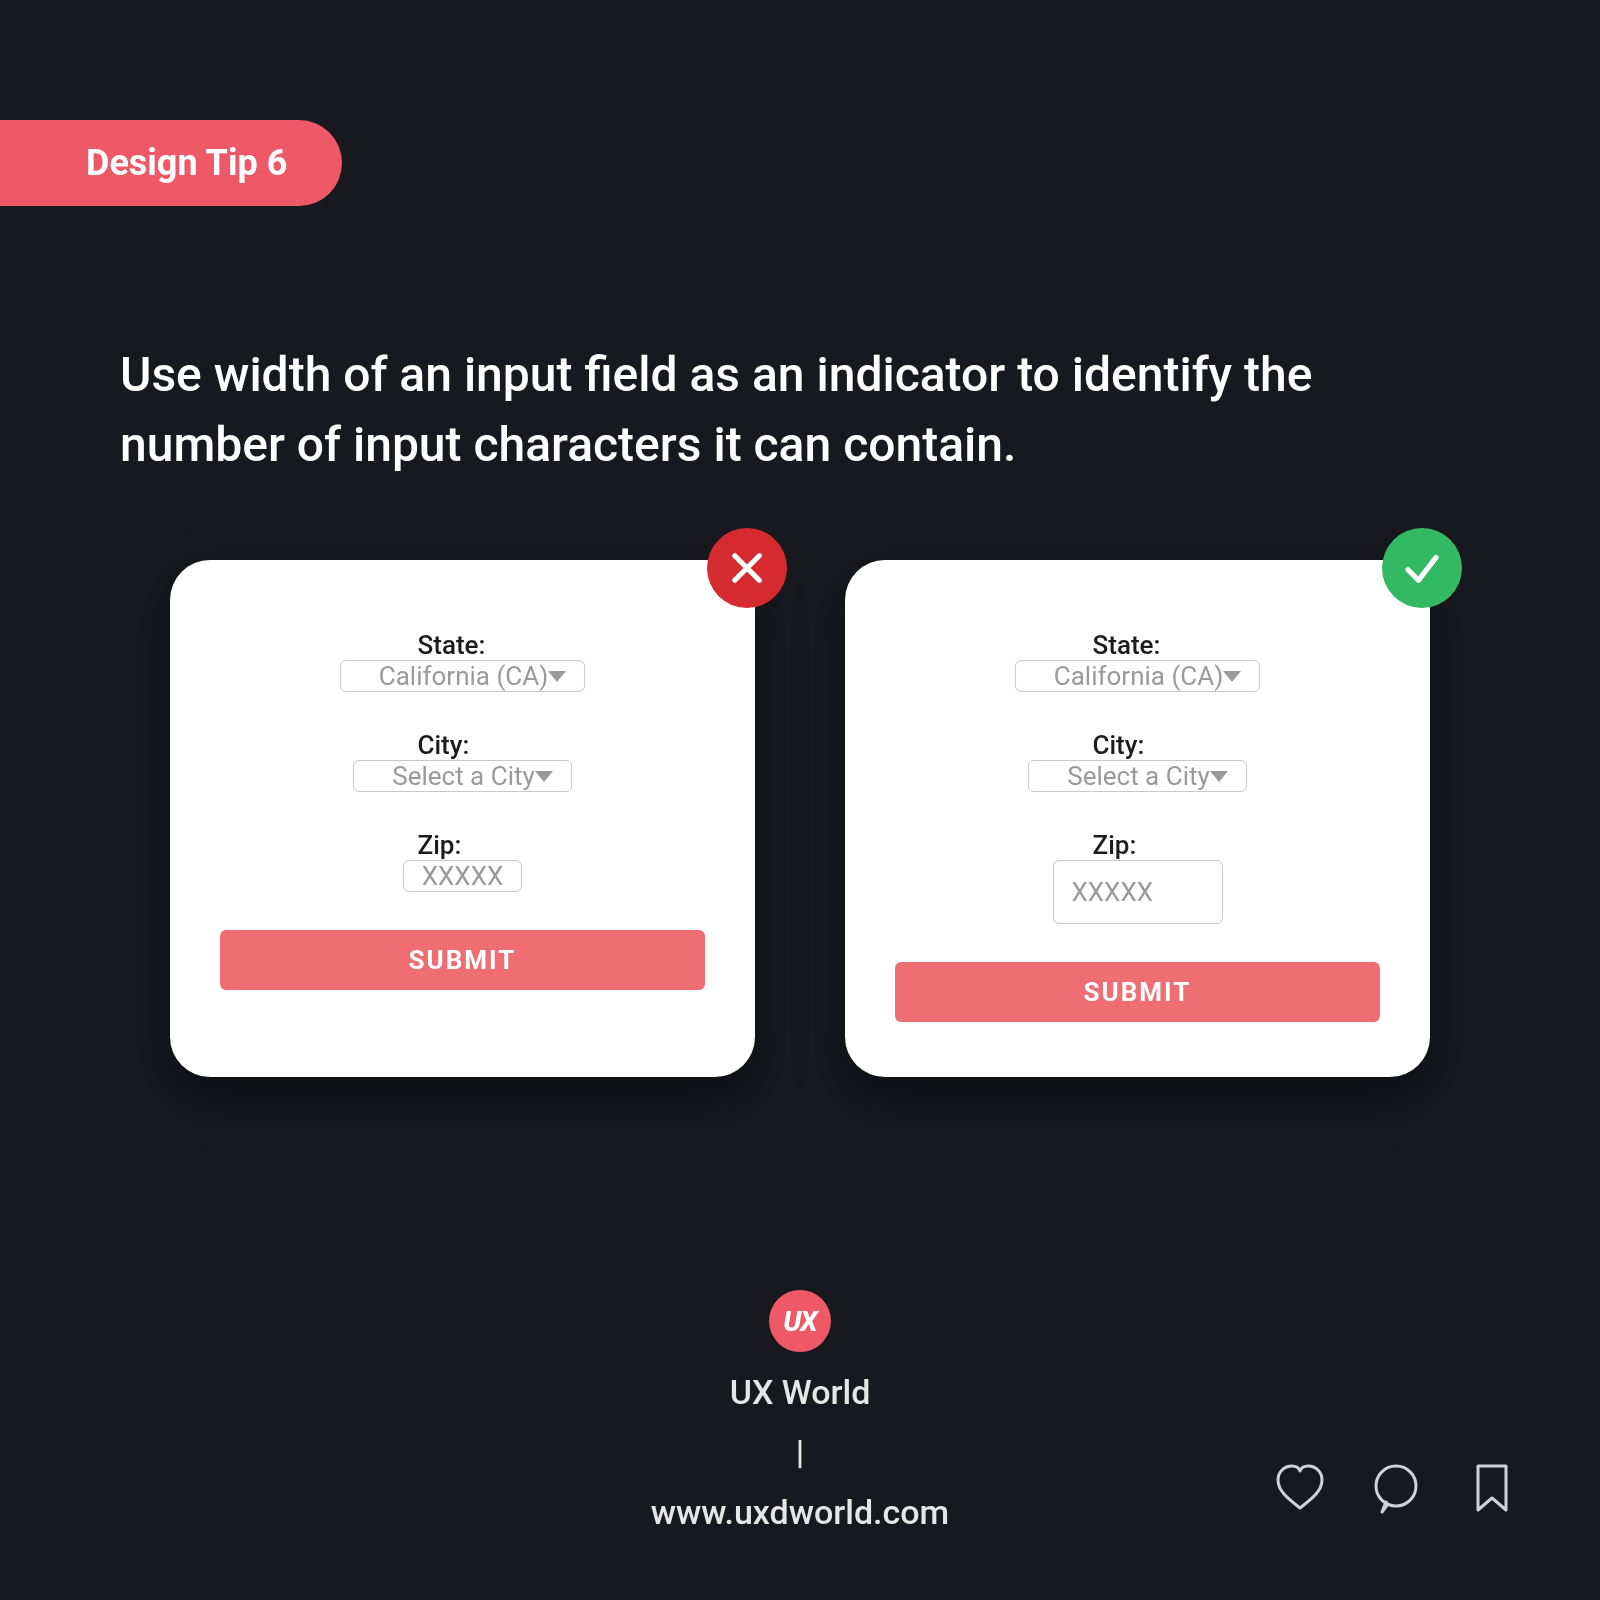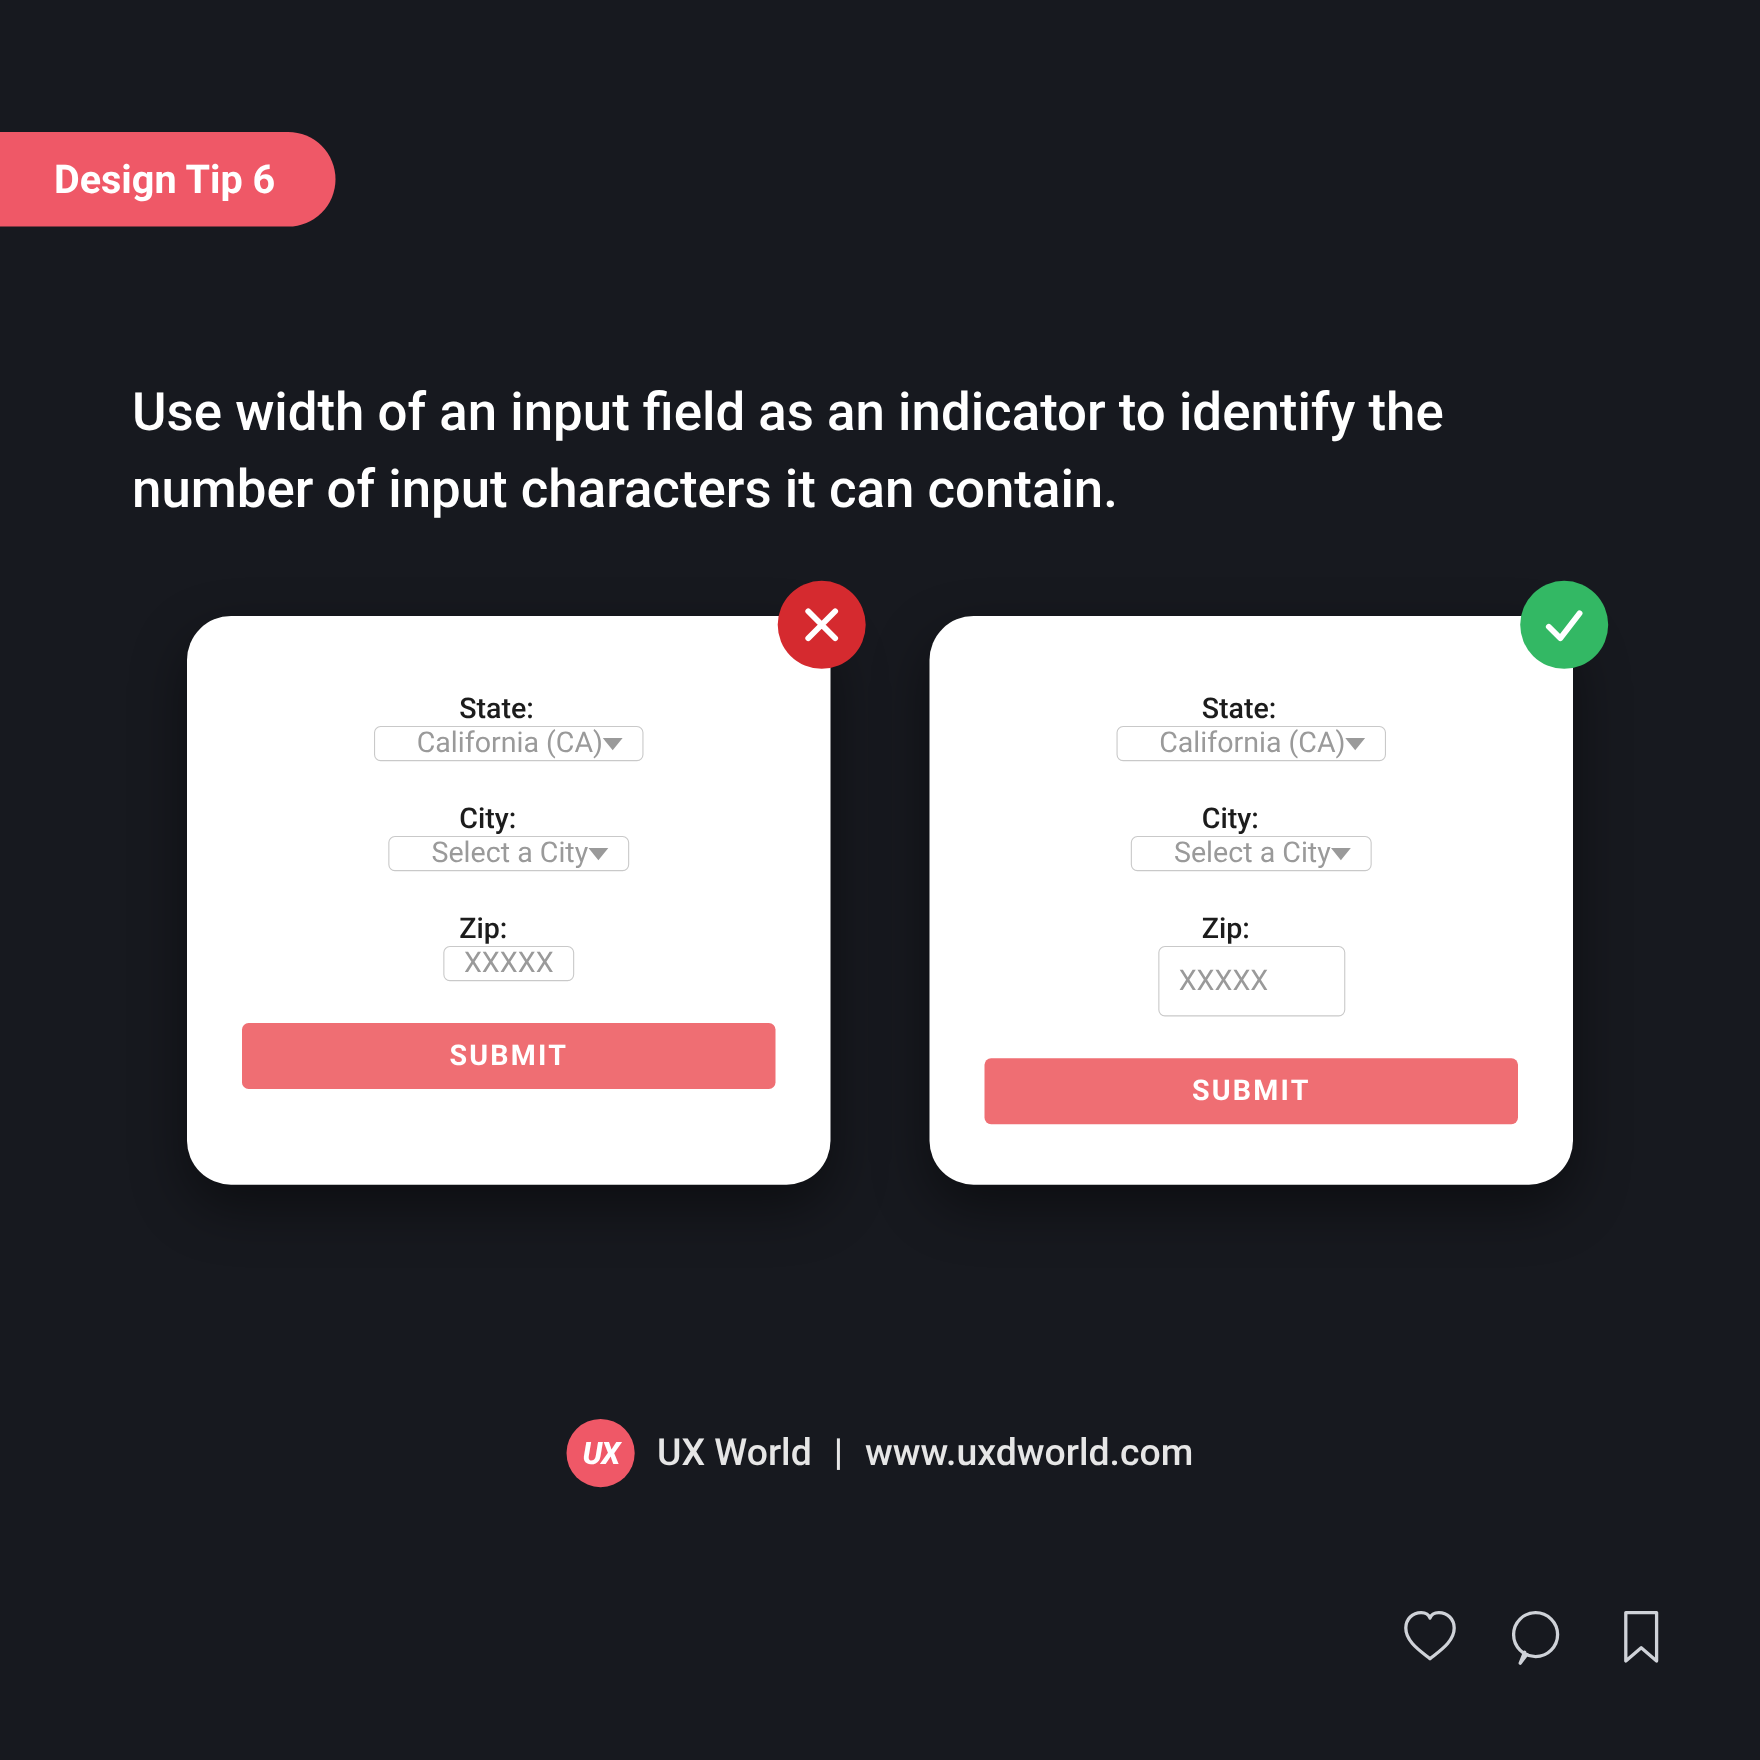--- a/index.html
+++ b/index.html
@@ -13,21 +13,21 @@
 
   
   .tag-pill {
     position: absolute;
     top: 120px;
     left: 0;
     background: #ef5867;
     color: #ffffff;
     font-size: 36px;
     font-weight: 700;
-    padding: 22px 55px 22px 49px;
+    padding: 22px 55px 22px 86px;
     border-top-right-radius: 44px;
     border-bottom-right-radius: 44px;
   }
 
   .headline {
     position: absolute;
     top: 340px;
     left: 120px;
     right: 120px;
     color: #ffffff;
@@ -127,20 +127,21 @@
     position: absolute;
     left: 0; right: 0;
     top: 1290px;
     display: flex;
     align-items: center;
     justify-content: center;
     gap: 20px;
     color: #e6e6e6;
     font-size: 34px;
     font-weight: 500;
+    flex-direction: column;
   }
   .ux-badge {
     width: 62px; height: 62px;
     border-radius: 50%;
     background: #ef5867;
     color: #fff;
     font-size: 28px;
     font-weight: 800;
     display: flex;
     align-items: center;

